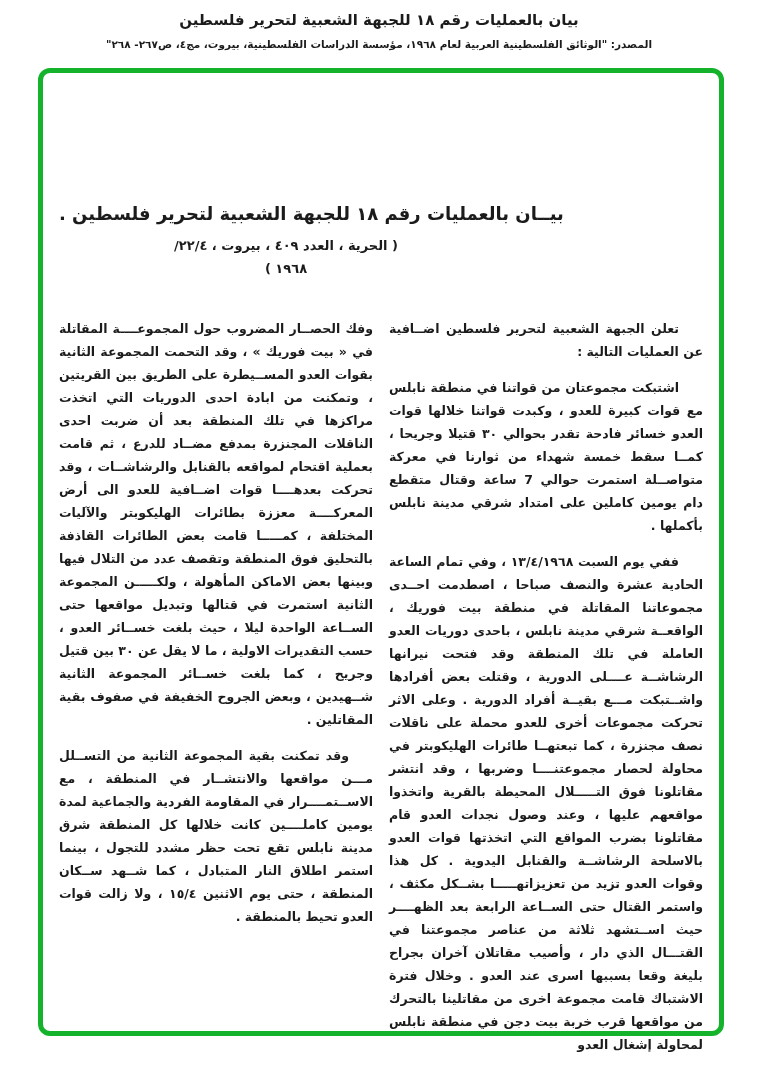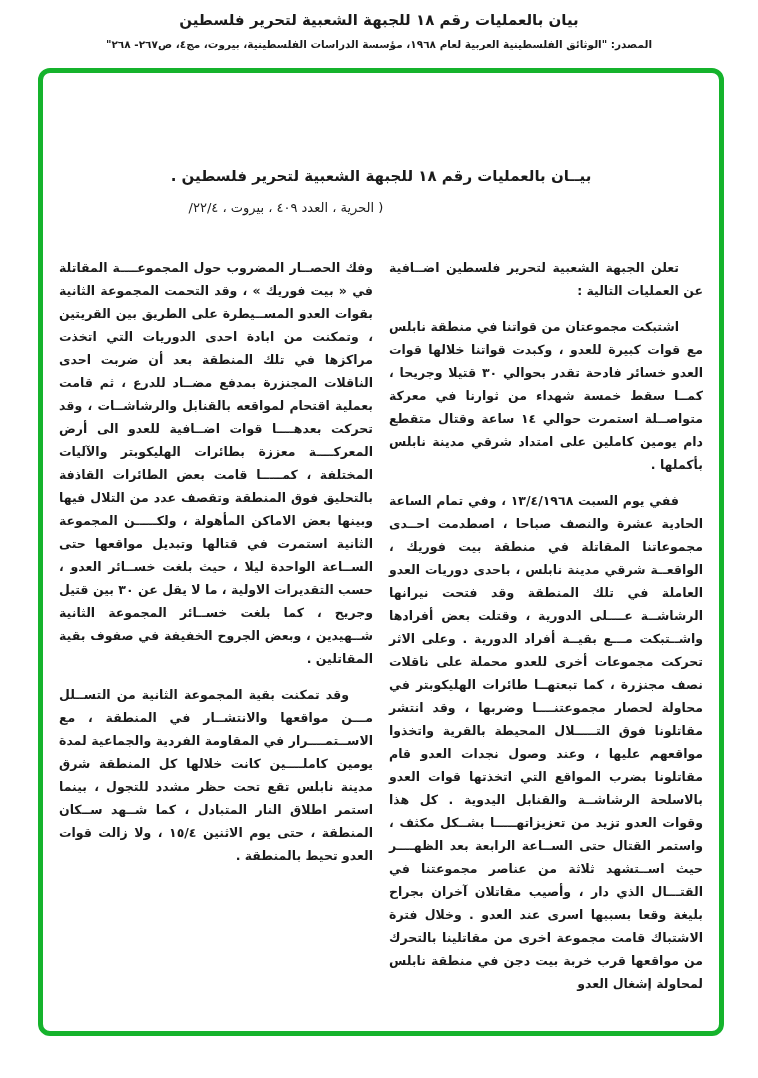--- a/index.html
+++ b/index.html
@@ -39,30 +39,31 @@
     border:5px solid var(--frame-green);
     border-radius:12px;
     background:#ffffff;
   }
   .doc{
     direction:rtl;
     padding:92px 16px 0 16px;
     color:var(--ink);
   }
   .doc-title{
-    text-align:center;
-    font-size:15px;
+    text-align:left;
+    font-size:18px;
     font-weight:bold;
     line-height:22px;
+    margin-top:38px;
   }
   .doc-cite{
     margin:9px 235px 0 45px;
     text-align:center;
     font-size:13px;
-    font-weight:normal;
+    font-weight:bold;
     line-height:23px;
   }
   .doc-cite div{white-space:nowrap;}
   .columns{
     display:flex;
     gap:16px;
     margin-top:25px;
   }
   .col{
     flex:1 1 50%;
@@ -85,27 +86,28 @@
   <div class="ph-source">المصدر: "الوثائق الفلسطينية العربية لعام ١٩٦٨، مؤسسة الدراسات الفلسطينية، بيروت، مج٤، ص٢٦٧- ٢٦٨"</div>
 </header>
 
 <div class="frame">
   <div class="doc">
 
     <div class="doc-title">بيــان بالعمليات رقم ١٨ للجبهة الشعبية لتحرير فلسطين .</div>
 
     <div class="doc-cite">
       <div>( الحرية ، العدد ٤٠٩ ، بيروت ، ٢٢/٤/</div>
+      <div>١٩٦٨ )</div>
     </div>
 
     <section class="columns">
 
       <div class="col">
         <p>تعلن الجبهة الشعبية لتحرير فلسطين اضــافية عن العمليات التالية :</p>
-        <p>اشتبكت مجموعتان من قواتنا في منطقة نابلس مع قوات كبيرة للعدو ، وكبدت قواتنا خلالها قوات العدو خسائر فادحة تقدر بحوالي ٣٠ قتيلا وجريحا ، كمــا سقط خمسة شهداء من ثوارنا في معركة متواصــلة استمرت حوالي ١٤ ساعة وقتال متقطع دام يومين كاملين على امتداد شرقي مدينة نابلس بأكملها .</p>
+        <p>اشتبكت مجموعتان من قواتنا في منطقة نابلس مع قوات كبيرة للعدو ، وكبدت قواتنا خلالها قوات العدو خسائر فادحة تقدر بحوالي ٣٠ قتيلا وجريحا ، كمــا سقط خمسة شهداء من ثوارنا في معركة متواصــلة استمرت حوالي 7 ساعة وقتال متقطع دام يومين كاملين على امتداد شرقي مدينة نابلس بأكملها .</p>
         <p>ففي يوم السبت ١٣/٤/١٩٦٨ ، وفي تمام الساعة الحادية عشرة والنصف صباحا ، اصطدمت احــدى مجموعاتنا المقاتلة في منطقة بيت فوريك ، الواقعــة شرقي مدينة نابلس ، باحدى دوريات العدو العاملة في تلك المنطقة وقد فتحت نيرانها الرشاشــة عــــلى الدورية ، وقتلت بعض أفرادها واشــتبكت مـــع بقيــة أفراد الدورية . وعلى الاثر تحركت مجموعات أخرى للعدو محملة على ناقلات نصف مجنزرة ، كما تبعتهــا طائرات الهليكوبتر في محاولة لحصار مجموعتنــــا وضربها ، وقد انتشر مقاتلونا فوق التـــــلال المحيطة بالقرية واتخذوا مواقعهم عليها ، وعند وصول نجدات العدو قام مقاتلونا بضرب المواقع التي اتخذتها قوات العدو بالاسلحة الرشاشــة والقنابل اليدوية . كل هذا وقوات العدو تزيد من تعزيزاتهـــــا بشــكل مكثف ، واستمر القتال حتى الســاعة الرابعة بعد الظهــــر حيث اســتشهد ثلاثة من عناصر مجموعتنا في القتـــال الذي دار ، وأصيب مقاتلان آخران بجراح بليغة وقعا بسببها اسرى عند العدو . وخلال فترة الاشتباك قامت مجموعة اخرى من مقاتلينا بالتحرك من مواقعها قرب خربة بيت دجن في منطقة نابلس لمحاولة إشغال العدو</p>
       </div>
 
       <div class="col">
         <p class="cont">وفك الحصــار المضروب حول المجموعــــة المقاتلة في « بيت فوريك » ، وقد التحمت المجموعة الثانية بقوات العدو المســيطرة على الطريق بين القريتين ، وتمكنت من ابادة احدى الدوريات التي اتخذت مراكزها في تلك المنطقة بعد أن ضربت احدى الناقلات المجنزرة بمدفع مضــاد للدرع ، ثم قامت بعملية اقتحام لمواقعه بالقنابل والرشاشــات ، وقد تحركت بعدهــــا قوات اضــافية للعدو الى أرض المعركــــة معززة بطائرات الهليكوبتر والآليات المختلفة ، كمـــــا قامت بعض الطائرات القاذفة بالتحليق فوق المنطقة وتقصف عدد من التلال فيها وبينها بعض الاماكن المأهولة ، ولكـــــن المجموعة الثانية استمرت في قتالها وتبديل مواقعها حتى الســاعة الواحدة ليلا ، حيث بلغت خســائر العدو ، حسب التقديرات الاولية ، ما لا يقل عن ٣٠ بين قتيل وجريح ، كما بلغت خســائر المجموعة الثانية شــهيدين ، وبعض الجروح الخفيفة في صفوف بقية المقاتلين .</p>
         <p>وقد تمكنت بقية المجموعة الثانية من التســلل مـــن مواقعها والانتشــار في المنطقة ، مع الاســتمــــرار في المقاومة الفردية والجماعية لمدة يومين كاملــــين كانت خلالها كل المنطقة شرق مدينة نابلس تقع تحت حظر مشدد للتجول ، بينما استمر اطلاق النار المتبادل ، كما شــهد ســكان المنطقة ، حتى يوم الاثنين ١٥/٤ ، ولا زالت قوات العدو تحيط بالمنطقة .</p>
       </div>
 
     </section>
   </div>

